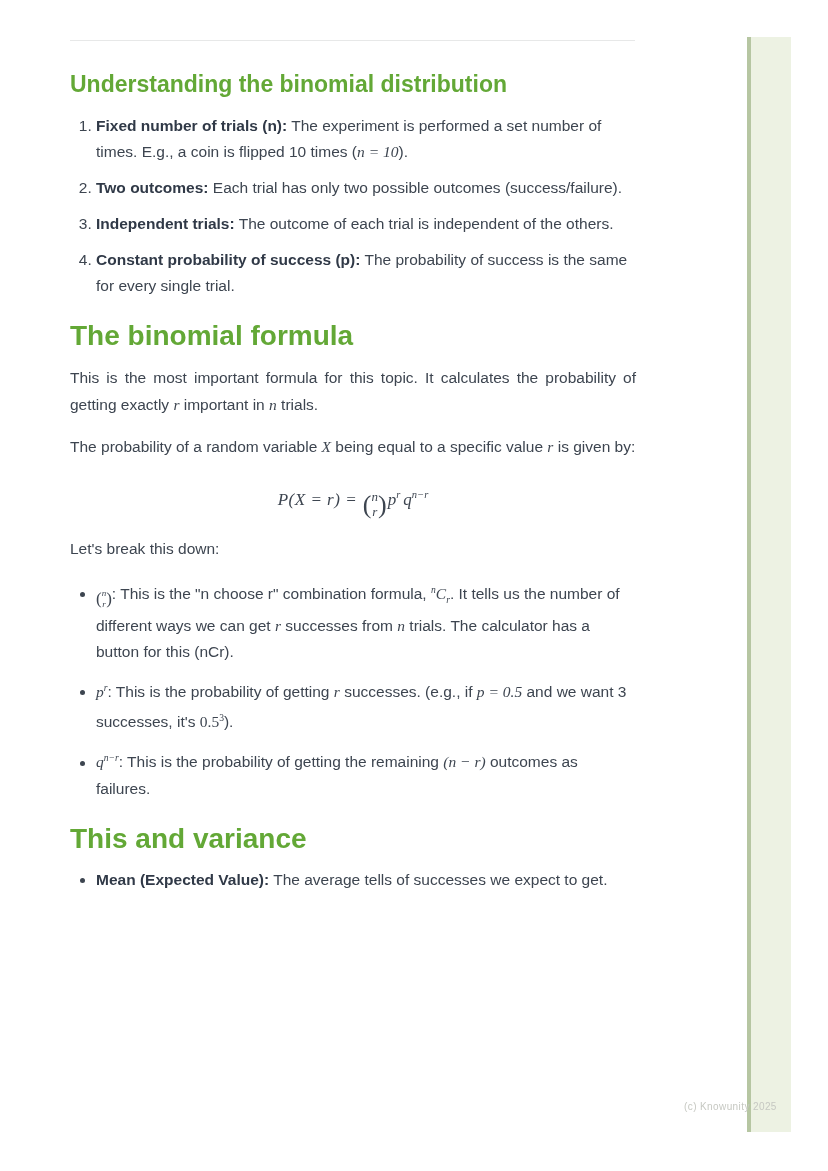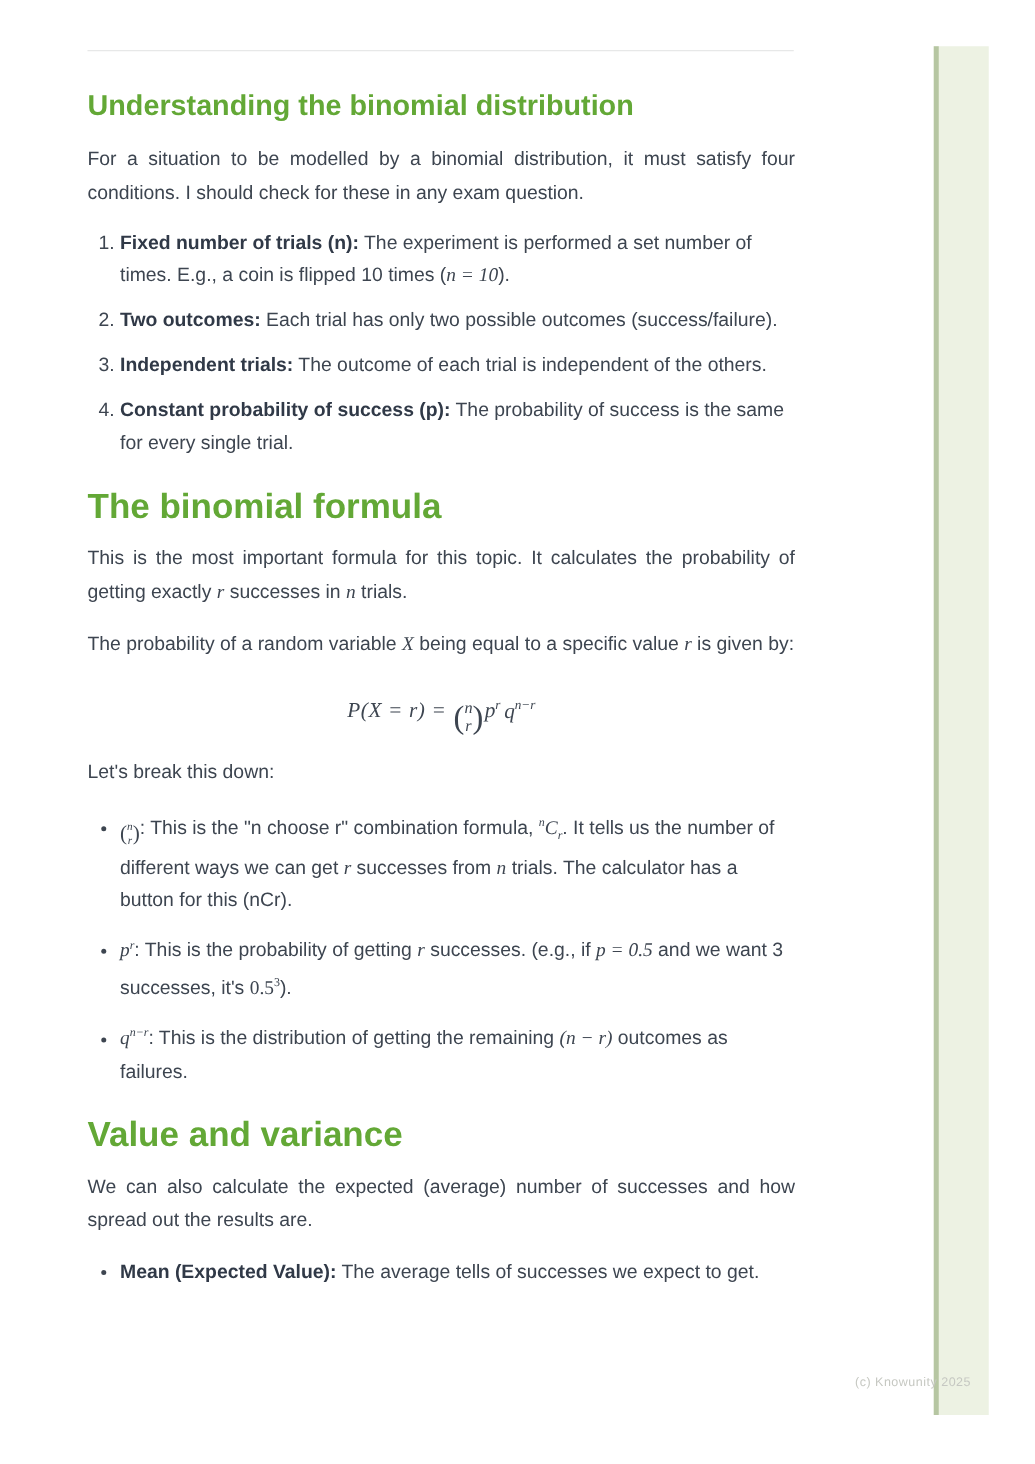--- a/index.html
+++ b/index.html
@@ -47,32 +47,31 @@
 </style>
 </head>
 <body>
 
 <div class="page">
   <div class="divider"></div>
 
   <div class="content">
     <h1>Understanding the binomial distribution</h1>
 
-    <p class="body">For a situation to be modelled by a binomial distribution, it must satisfy four conditions. I should check for these in any exam question.</p>
 
     <ol class="num">
       <li><b class="lead">Fixed number of trials (n):</b><span> The experiment is performed a set number of times. E.g., a coin is flipped 10 times (</span><span class="math">n = 10</span><span>).</span></li>
       <li><b class="lead">Two outcomes:</b><span> Each trial has only two possible outcomes (success/failure).</span></li>
       <li><b class="lead">Independent trials:</b><span> The outcome of each trial is independent of the others.</span></li>
       <li><b class="lead">Constant probability of success (p):</b><span> The probability of success is the same for every single trial.</span></li>
     </ol>
 
     <h2>The binomial formula</h2>
 
-    <p class="body"><span>This is the most important formula for this topic. It calculates the probability of getting exactly </span><span class="math">r</span><span> successes in </span><span class="math">n</span><span> trials.</span></p>
+    <p class="body"><span>This is the most important formula for this topic. It calculates the probability of getting exactly </span><span class="math">r</span><span> important in </span><span class="math">n</span><span> trials.</span></p>
 
     <p class="body"><span>The probability of a random variable </span><span class="math">X</span><span> being equal to a specific value </span><span class="math">r</span><span> is given by:</span></p>
 
     <div class="formula"><span class="math f-lhs">P(X = r) = </span><span class="binom big">
           <span class="par">(</span>
           <span class="stack">
             <span class="math">n</span>
             <span class="math">r</span>
           </span>
           <span class="par">)</span>
@@ -83,26 +82,25 @@
     <ul class="dots">
       <li><span class="binom small">
             <span class="par">(</span>
             <span class="stack">
               <span class="math">n</span>
               <span class="math">r</span>
             </span>
             <span class="par">)</span>
           </span><span>: This is the "n choose r" combination formula, </span><sup class="math">n</sup><span class="math">C</span><sub class="math">r</sub><span>. It tells us the number of different ways we can get </span><span class="math">r</span><span> successes from </span><span class="math">n</span><span> trials. The calculator has a button for this (nCr).</span></li>
       <li><span class="math">p</span><sup class="math">r</sup><span>: This is the probability of getting </span><span class="math">r</span><span> successes. (e.g., if </span><span class="math">p = 0.5</span><span> and we want 3 successes, it's </span><span class="math" style="font-style:normal;">0.5</span><sup class="math" style="font-style:normal;">3</sup><span>).</span></li>
-      <li><span class="math">q</span><sup class="math">n−r</sup><span>: This is the distribution of getting the remaining </span><span class="math">(n − r)</span><span> outcomes as failures.</span></li>
+      <li><span class="math">q</span><sup class="math">n−r</sup><span>: This is the probability of getting the remaining </span><span class="math">(n − r)</span><span> outcomes as failures.</span></li>
     </ul>
 
-    <h2>Value and variance</h2>
+    <h2>This and variance</h2>
 
-    <p class="body">We can also calculate the expected (average) number of successes and how spread out the results are.</p>
 
     <ul class="dots">
       <li><b class="lead">Mean (Expected Value):</b><span> The average tells of successes we expect to get.</span></li>
     </ul>
   </div>
 
   <div class="edge-bar"></div>
   <div class="watermark">(c) Knowunity 2025</div>
 </div>
 

